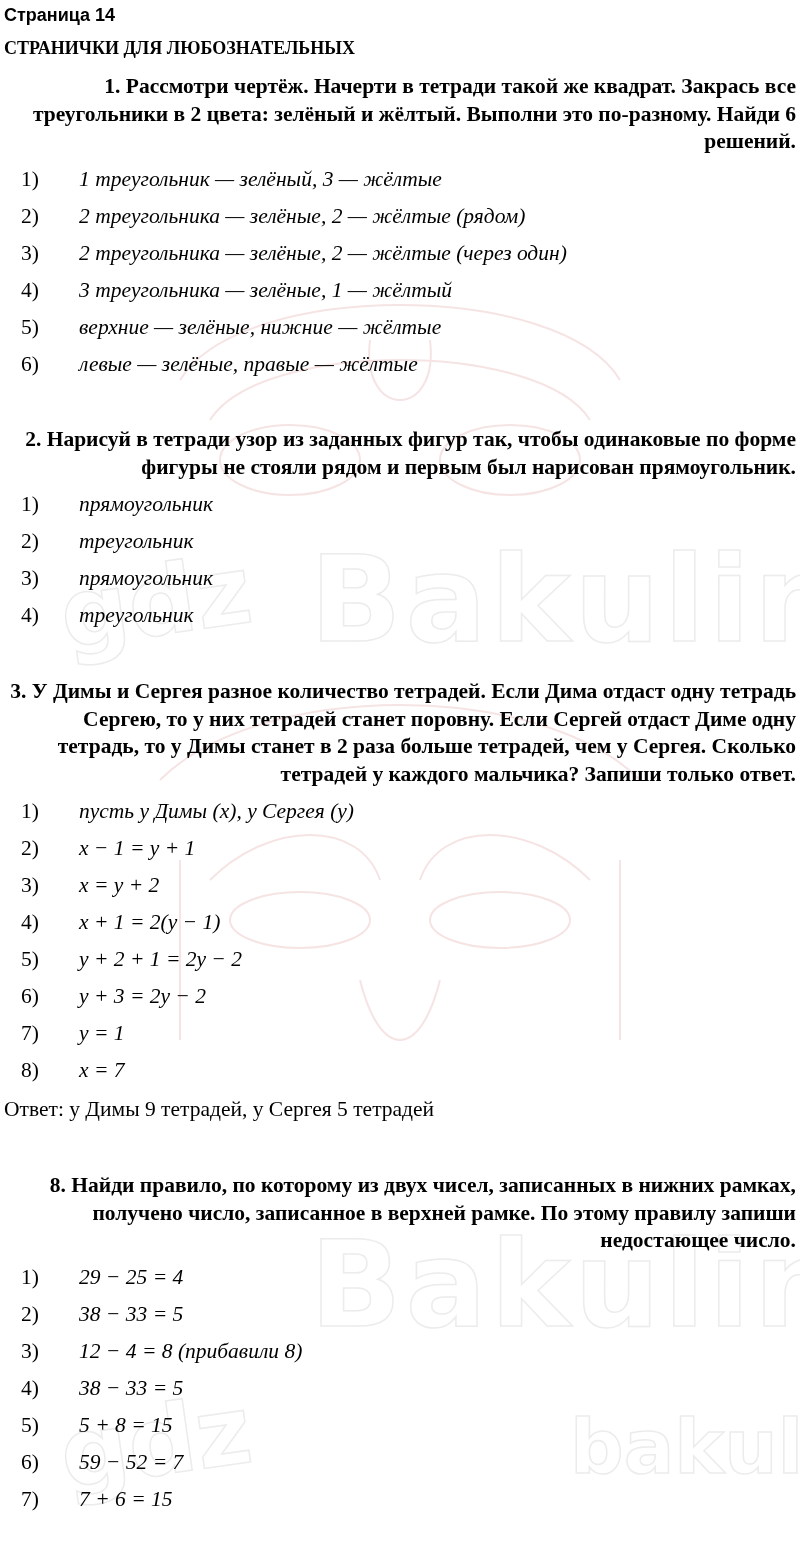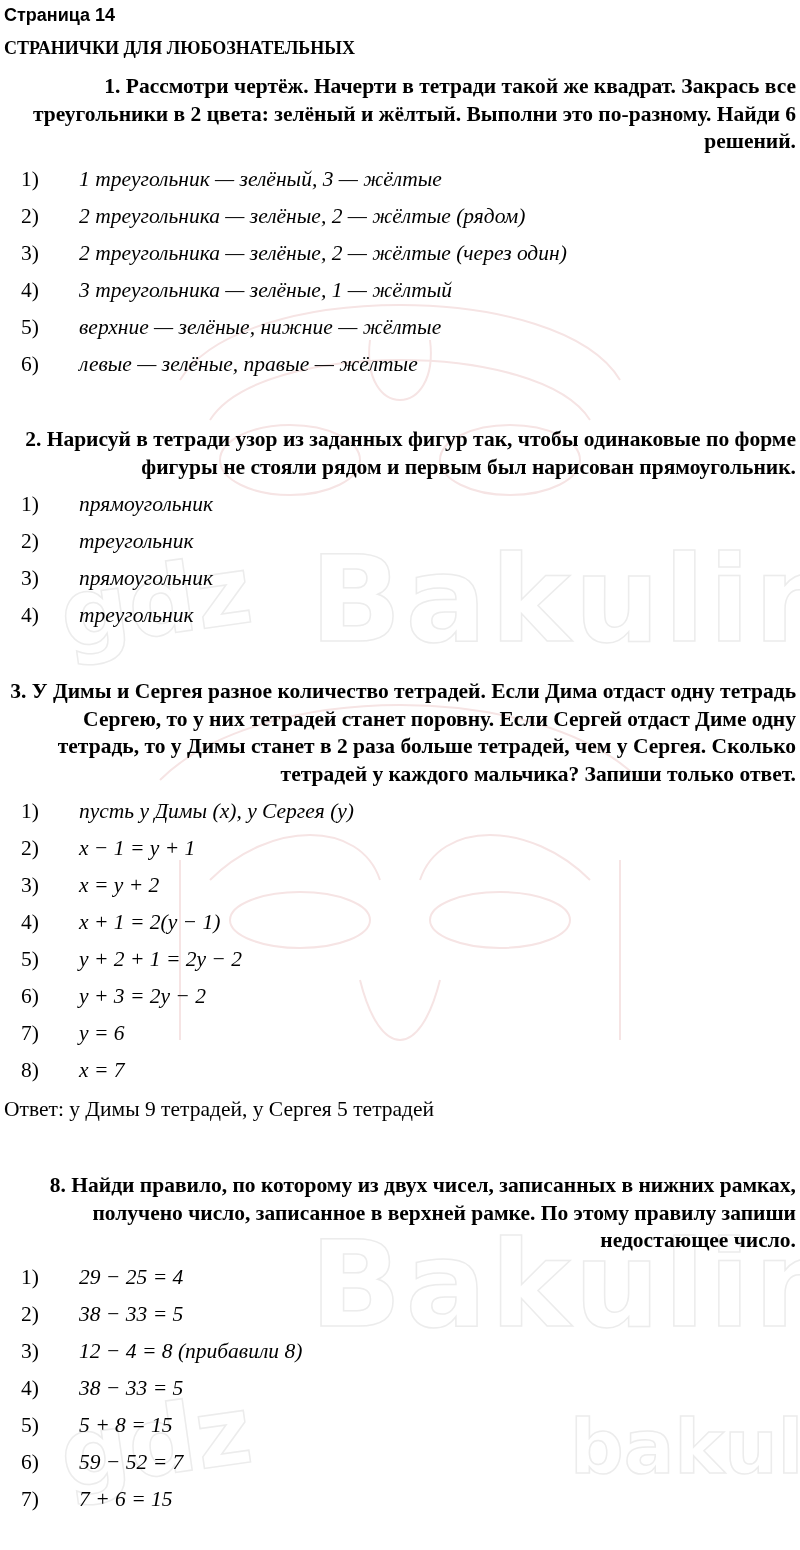--- a/index.html
+++ b/index.html
@@ -199,21 +199,21 @@
     <li class="list-item">
         <span class="item-num">5)</span>
         <span class="item-text">y + 2 + 1 = 2y − 2</span>
       </li>
     <li class="list-item">
         <span class="item-num">6)</span>
         <span class="item-text">y + 3 = 2y − 2</span>
       </li>
     <li class="list-item">
         <span class="item-num">7)</span>
-        <span class="item-text">y = 6</span>
+        <span class="item-text">y = 1</span>
       </li>
     <li class="list-item">
         <span class="item-num">8)</span>
         <span class="item-text">x = 7</span>
       </li>
   </ul>
   <div class="answer" style="top:1097px;">Ответ: у Димы 9 тетрадей, у Сергея 5 тетрадей</div>
 
   <div class="task-text" style="top:1172px;">8. Найди правило, по которому из двух чисел, записанных в нижних рамках, получено число, записанное в верхней рамке. По этому правилу запиши недостающее число.</div>
   <ul class="list" style="top:1259px;">

